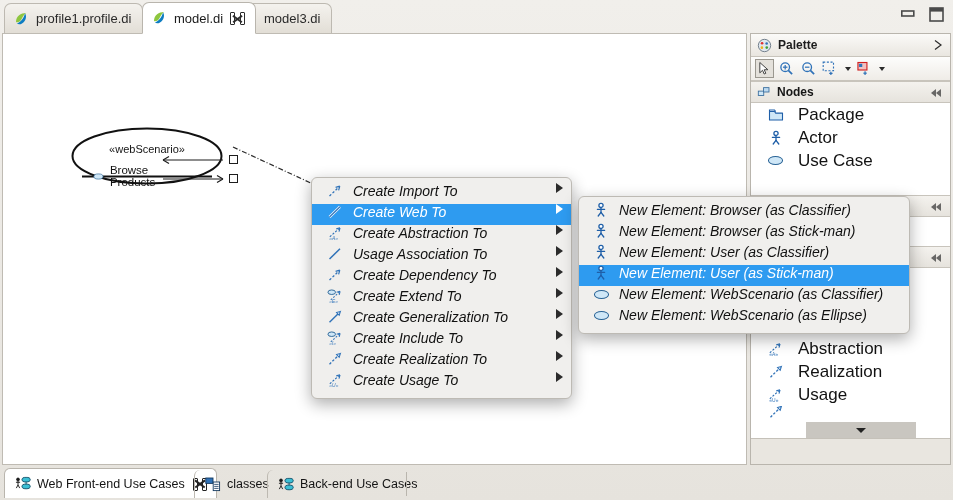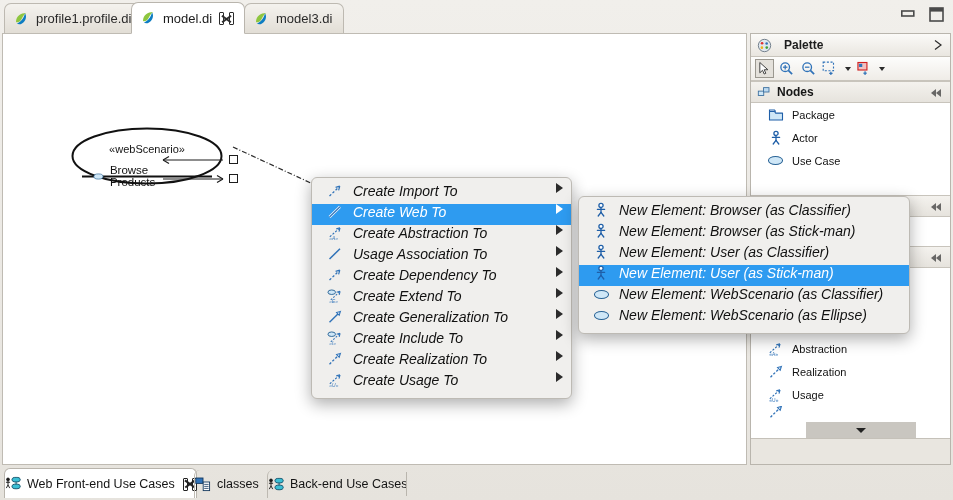--- a/index.html
+++ b/index.html
@@ -95,21 +95,21 @@
   }
 
   
   .dock {
     position: absolute; left: 750px; top: 33px;
     width: 201px; height: 432px;
     background: #ffffff;
     border: 1px solid #b9b5ad;
   }
   .dock-title {
-    height: 23px; display: flex; align-items: center; gap: 12px;
+    height: 23px; display: flex; align-items: center; gap: 6px;
     padding: 0 6px;
     background: linear-gradient(180deg,#fbfaf8 0%, #e9e6e0 100%);
     border-bottom: 1px solid #c8c4bc;
     font-size: 12px; color: #1d1d1d; font-weight: 600;
   }
   .dock-title .spacer { flex: 1; }
   .dock-toolbar {
     height: 24px; display: flex; align-items: center; gap: 3px;
     padding: 0 4px;
     background: linear-gradient(180deg,#fdfdfc 0%, #efece7 100%);
@@ -131,22 +131,22 @@
   }
   .section-hdr .spacer { flex: 1; }
   .collapse-ico { width: 13px; height: 11px; position: relative; opacity: .75; }
   .collapse-ico:before, .collapse-ico:after {
     content:""; position:absolute; top:2px; width:0;height:0;
     border-top:4px solid transparent;border-bottom:4px solid transparent;border-right:5px solid #3c3c3c;
   }
   .collapse-ico:before { left:0; } .collapse-ico:after { left:5px; }
 
   .pal-item {
-    height: 23px; display: flex; align-items: center; gap: 8px;
-    padding-left: 16px; font-size: 11px; color: #121212;
+    height: 23px; display: flex; align-items: center; gap: 14px;
+    padding-left: 16px; font-size: 17px; color: #121212;
     cursor: pointer; background: #fff;
   }
   .pal-ico { width: 17px; height: 17px; flex: 0 0 17px; display:flex; align-items:center; justify-content:center; }
 
   .pal-bottom-strip {
     position:absolute; left:0; right:0; bottom:0; height:26px;
     background:#e9e6e0; border-top:1px solid #c5c1b9;
   }
   .pal-more {
     position:absolute; left:55px; bottom:26px; width:110px; height:16px;
@@ -182,21 +182,21 @@
   #ctx-sub  { left: 578px; top: 196px; width: 332px; z-index: 50; }
   #ctx-sub .ctx-item { padding-left: 13px; }
 
   
   .btabs {
     position: absolute; left: 2px; top: 466px; width: 949px; height: 32px;
   }
   .btab {
     position: absolute; bottom: 0; height: 28px;
     display: flex; align-items: center; gap: 6px;
-    padding: 0 0;
+    padding: 0 10px;
     font-size: 12.5px; color: #141414;
     cursor: pointer; white-space: nowrap;
     border-top-left-radius: 6px; border-top-right-radius: 6px;
   }
   .btab.active {
     background: #ffffff; border: 1px solid #b9b5ad; border-bottom: none; height: 30px;
   }
   .btab.inactive {
     background: transparent; border-left: 1px solid #bdb9b1;
   }
@@ -375,28 +375,28 @@
     </div>
   </div>
 
   <div class="tabbar">
     <div class="tab inactive" style="left:4px;">
       <svg class="tab-icon">
           <use href="#ic-papyrus"></use>
         </svg>
       <span>profile1.profile.di</span>
     </div>
-    <div class="tab active" style="left:131px;">
+    <div class="tab active" style="left:142px;">
       <svg class="tab-icon">
           <use href="#ic-papyrus"></use>
         </svg>
       <span>model.di</span>
       <span class="tab-close"><span></span></span>
     </div>
-    <div class="tab inactive" style="left:244px;text-align:center;">
+    <div class="tab inactive" style="left:232px;text-align:center;">
       <svg class="tab-icon">
           <use href="#ic-papyrus"></use>
         </svg>
       <span>model3.di</span>
     </div>
   </div>
 
   <div class="canvas">
     <div class="canvas-inner">
 

